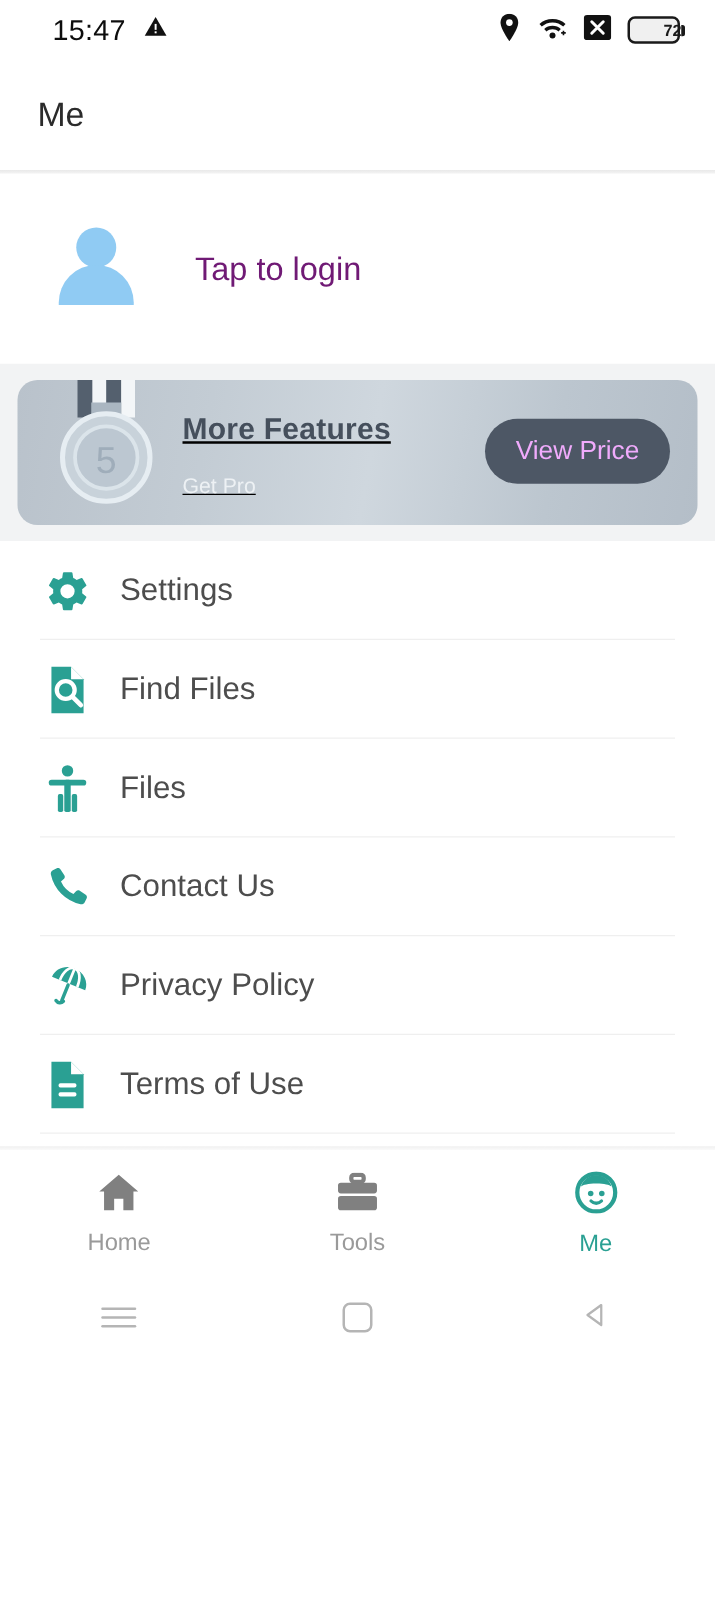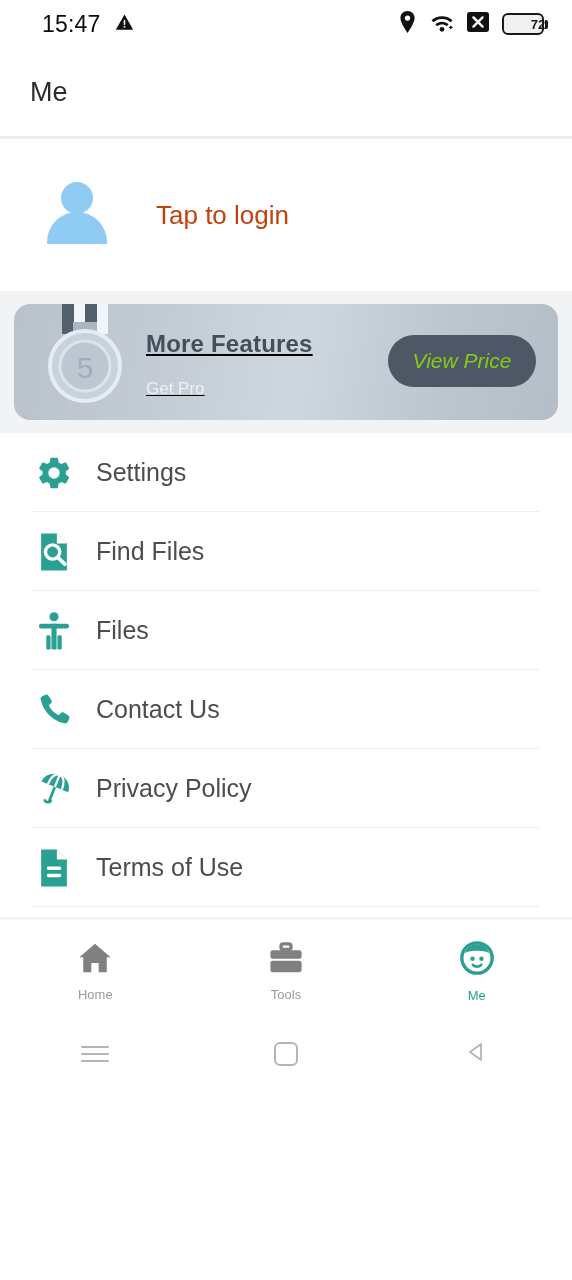--- a/index.html
+++ b/index.html
@@ -50,43 +50,43 @@
   }
   .avatar { width:66px; height:66px; position:relative; }
   .avatar .head {
     position:absolute; left:17px; top:0; width:32px; height:32px;
     border-radius:50%; background:#90cbf3;
   }
   .avatar .body {
     position:absolute; left:3px; bottom:4px; width:60px; height:32px;
     background:#90cbf3; border-radius:30px 30px 0 0;
   }
-  .login-text { font-size:26px; color:#c2410c; }
+  .login-text { font-size:26px; color:#701a75; }
 
   
   .promo-band {
     flex:0 0 142px; background:#f2f3f4;
     display:flex; align-items:center; justify-content:center;
     padding:0 14px;
   }
   .promo-card {
     width:544px; height:116px; border-radius:16px;
     background:linear-gradient(100deg,#b9c2cb 0%,#c3ccd4 28%,#cfd7de 52%,#bcc6cf 78%,#b4bec8 100%);
     display:flex; align-items:center; position:relative; overflow:hidden;
   }
   .medal { position:absolute; left:22px; top:-16px; width:94px; height:118px; }
   .promo-texts { position:absolute; left:132px; top:26px;text-decoration:underline; }
   .promo-title { font-size:24px; font-weight:bold; color:#454f5c; letter-spacing:.2px; }
   .promo-sub { font-size:17px; color:#edf1f4; margin-top:21px; }
   .promo-btn {
     position:absolute; right:22px; top:31px;
     width:148px; height:52px; border-radius:26px;
-    background:#4d5765; color:#84cc16; font-size:21px;
+    background:#4d5765; color:#f0abfc; font-size:21px;
     display:flex; align-items:center; justify-content:center;
-    border:none; cursor:pointer; font-family:inherit;font-style:italic;
+    border:none; cursor:pointer; font-family:inherit;
   }
 
   
   .menu { background:#ffffff; }
   .menu-item {
     height:79px; display:flex; align-items:center;
     padding-left:32px; position:relative; cursor:pointer;
   }
   .menu-icon { width:44px; display:flex; align-items:center; justify-content:center; }
   .menu-label { font-size:25px; color:#4d4d4d; margin-left:20px; }
@@ -98,21 +98,21 @@
   
   .spacer { flex:1 1 auto; background:#ffffff; }
   .nav-sep { flex:0 0 3px; background:linear-gradient(#f0f0f0,#fafafa); }
   .bottomnav {
     flex:0 0 104px; display:flex; background:#ffffff;
   }
   .nav-item {
     flex:1; display:flex; flex-direction:column;
     align-items:center; justify-content:center; gap:9px; cursor:pointer;
   }
-  .nav-label { font-size:13px; color:#9a9a9a; }
+  .nav-label { font-size:19px; color:#9a9a9a; }
   .nav-item.active .nav-label { color:#2aa093; }
 
   
   .androidnav {
     flex:0 0 60px; display:flex; background:#ffffff;
     align-items:center;
   }
   .anav { flex:1; display:flex; align-items:center; justify-content:center; cursor:pointer; }
   .anav-lines { width:28px; }
   .anav-lines span { display:block; height:2px; background:#b5b5b5; margin:5px 0; border-radius:1px; }

